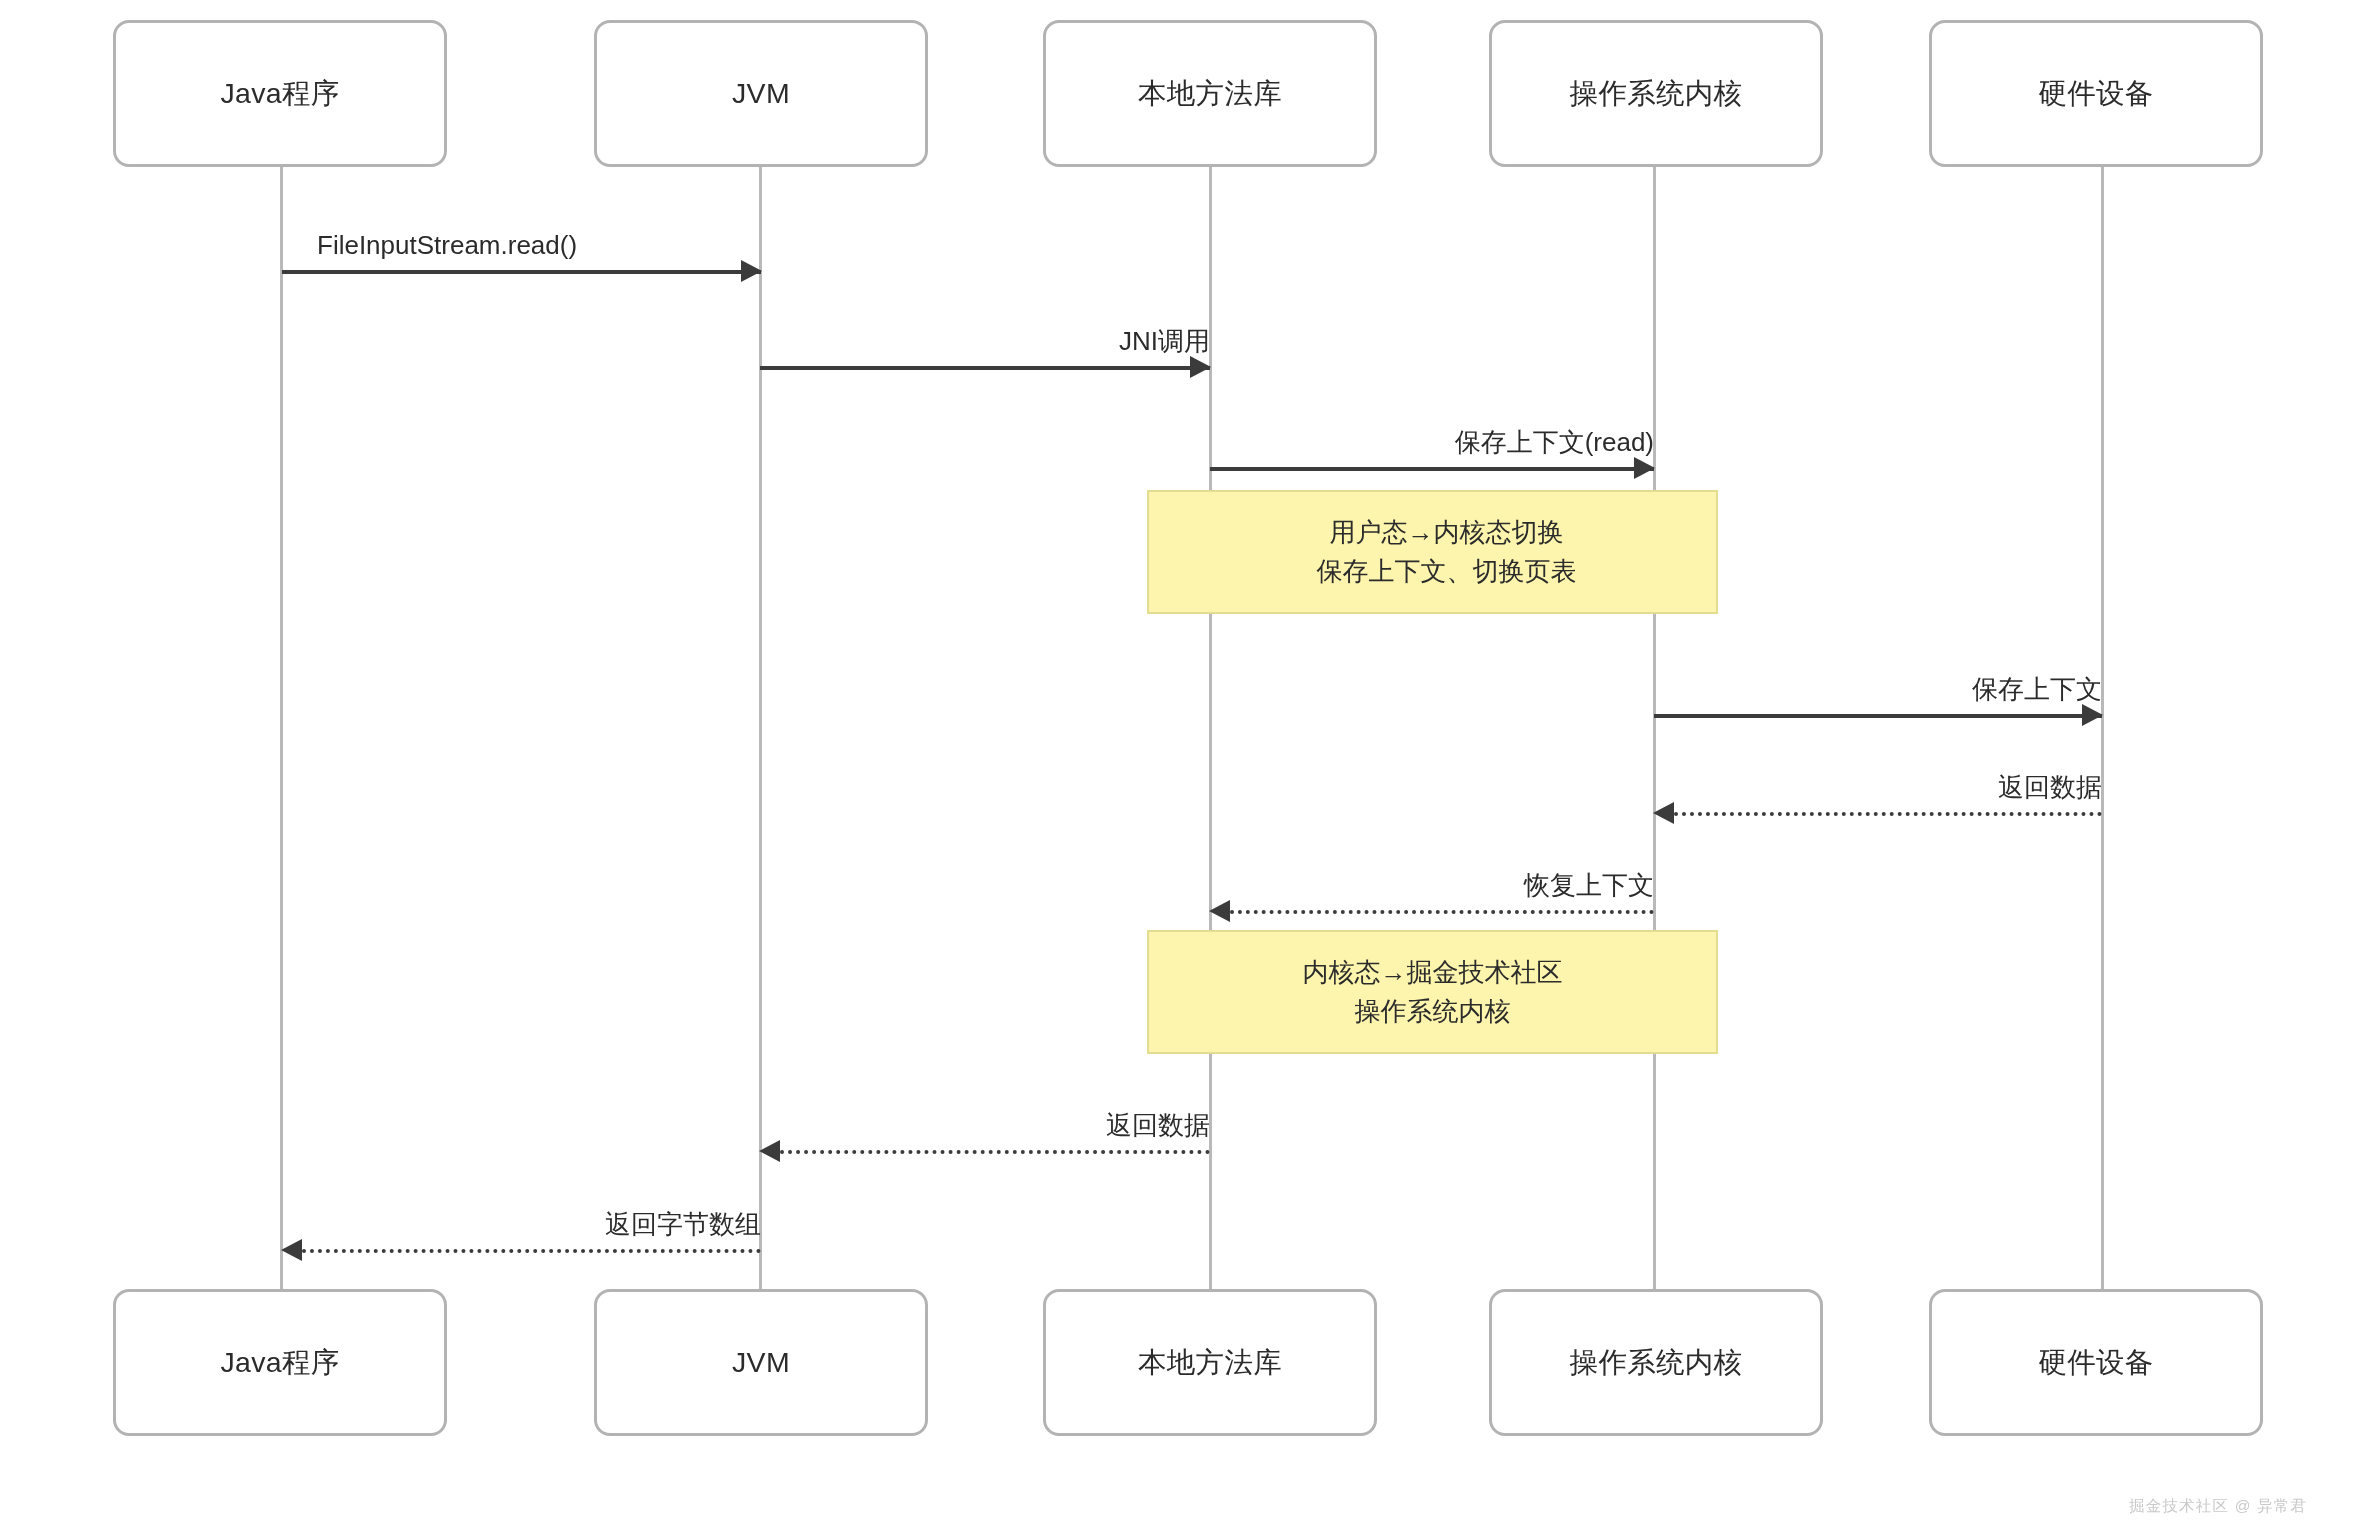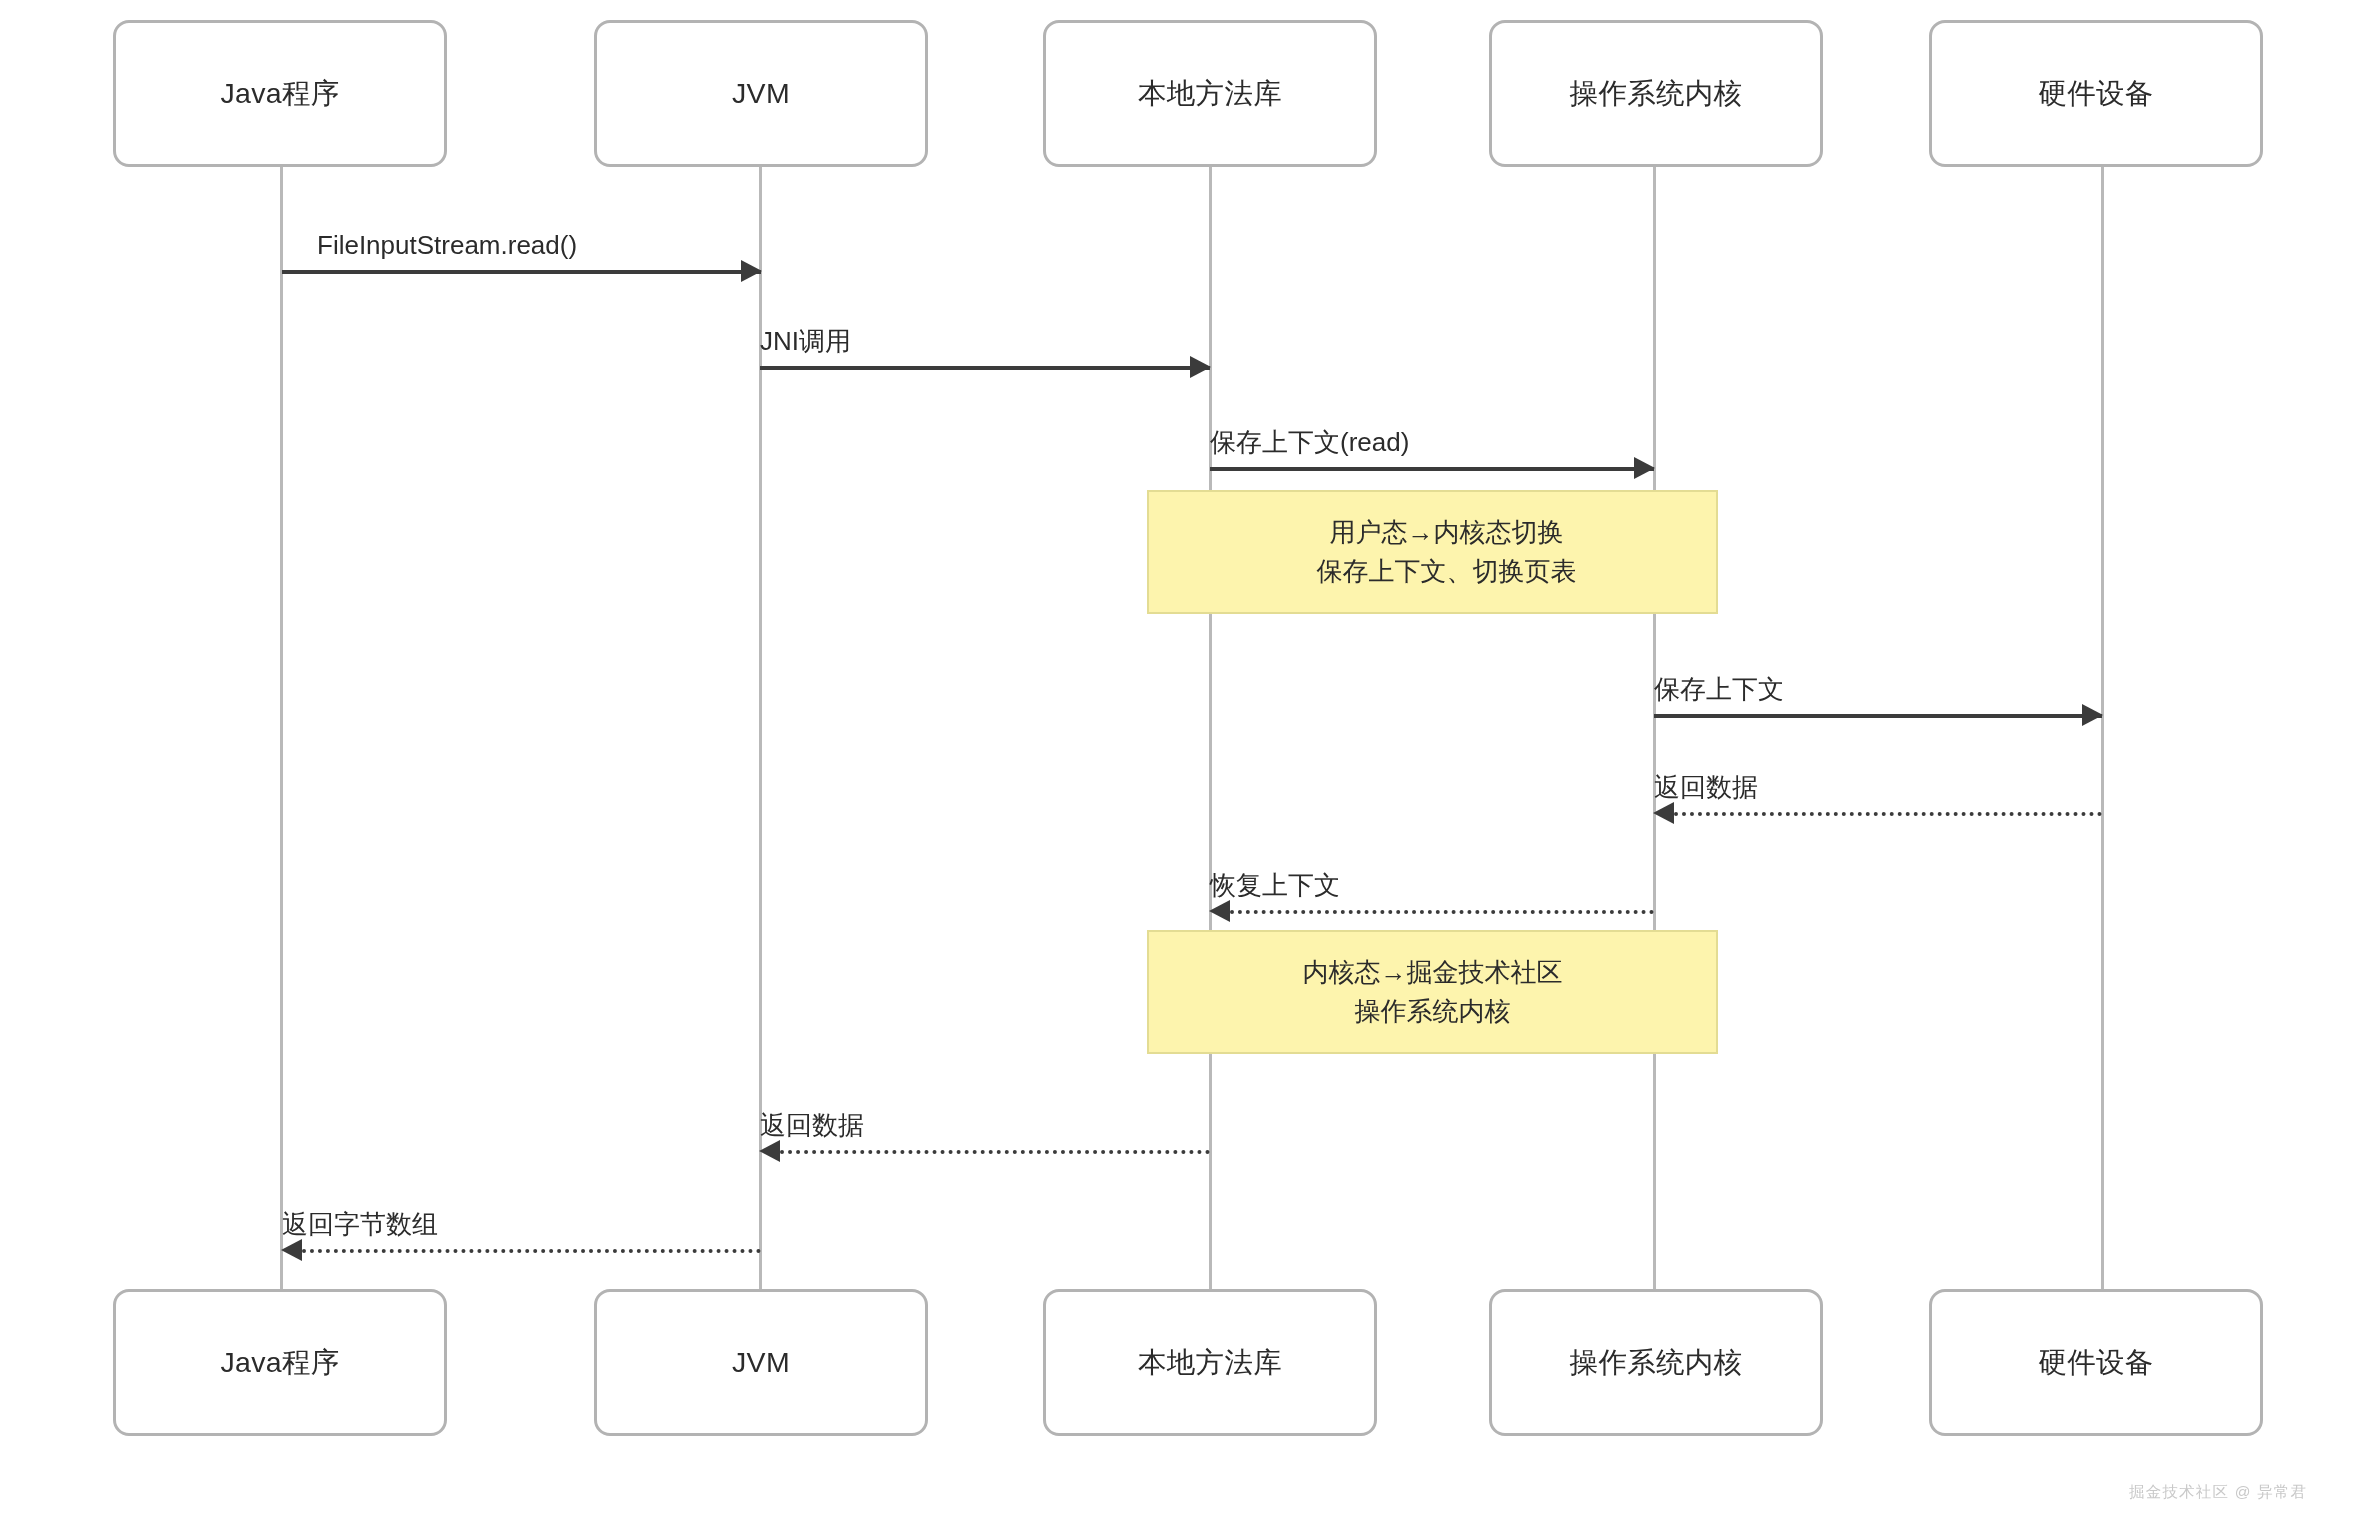--- a/index.html
+++ b/index.html
@@ -75,21 +75,21 @@
     right: -1.2px;
     border-top: 11px solid transparent;
     border-bottom: 11px solid transparent;
     border-left: 21px solid #3b3b3b;
   }
   .msg-label {
     position: absolute;
     left: 0;
     width: 100%;
     bottom: 12.4px;
-    text-align: left;
+    text-align: right;
     font-size: 26px;
     color: #2b2b2b;
     line-height: 1;
     white-space: nowrap;
   }
   .msg-label.align-left {
     text-align: left;
     padding-left: 35px;
     box-sizing: border-box;
     margin-top: 19px;
@@ -114,20 +114,21 @@
     white-space: nowrap;
   }
 
   
   .watermark {
     position: absolute;
     font-size: 15.5px;
     color: #c9c9c9;
     letter-spacing: 1.2px;
     white-space: nowrap;
+    margin-top: 14px;
   }
 </style>
 </head>
 <body>
 
 <div id="canvas">
 
   <div class="actor-box" style="left:113px; top:20px; width:334px; height:147px;">
     <span class="actor-label">Java程序</span>
   </div>

